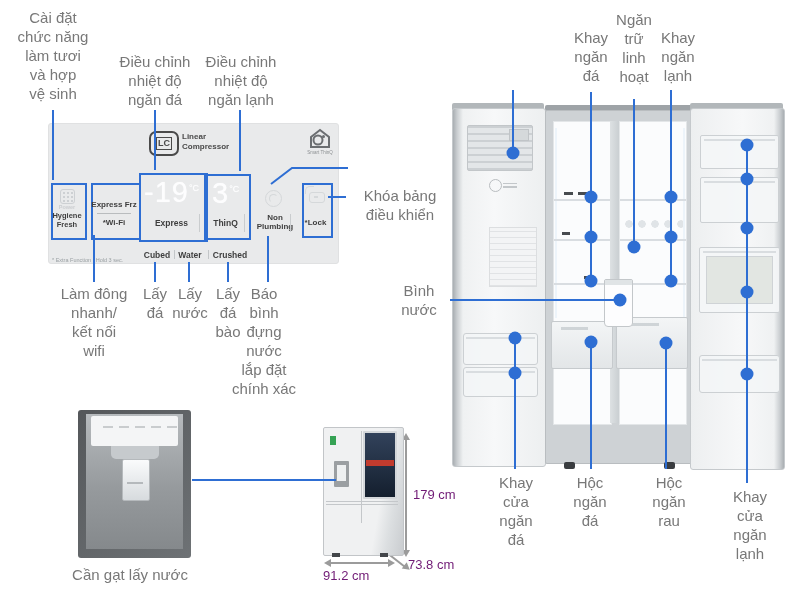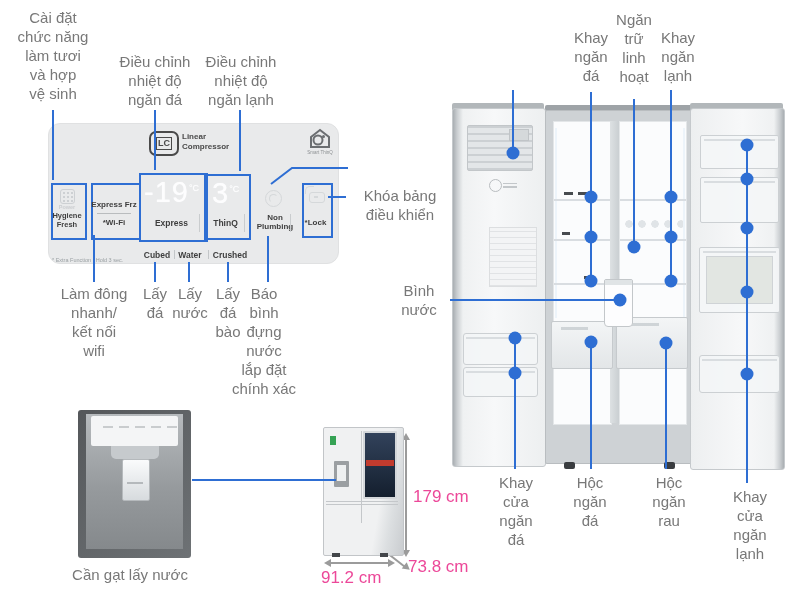--- a/index.html
+++ b/index.html
@@ -1,24 +1,24 @@
 <!DOCTYPE html>
 <html><head>
 <meta charset="utf-8">
 <style>
   html,body{margin:0;padding:0;background:#fff}
   #stage{position:relative;width:800px;height:600px;background:#fff;overflow:hidden;
          font-family:"Liberation Sans","DejaVu Sans",sans-serif}
   
   .callout{position:absolute;transform:translateX(-50%);text-align:center;color:#787878;
            font-size:15px;line-height:19px;white-space:pre-line}
-  .dimtxt{position:absolute;color:#ec4899;font-size:17px;white-space:nowrap}
+  .dimtxt{position:absolute;color:#701a75;font-size:13px;white-space:nowrap}
   
   #panel{position:absolute;left:48px;top:123px;width:289px;height:139px;background:#e9eaeb;
-         border:1px solid #e0e1e2;border-radius:12px}
+         border:1px solid #e0e1e2;border-radius:3px}
   .bluebox{position:absolute;border:2px solid #2e6ed3;background:transparent}
   .btnlabel{position:absolute;text-align:center;color:#3e3e3e;font-weight:bold;font-size:8px;
             line-height:9px;white-space:pre-line}
   .digits{position:absolute;color:#fdfdfe;font-size:29px;font-weight:400;letter-spacing:1px;
           text-shadow:0 0 1px rgba(255,255,255,.8);white-space:nowrap}
   .digits sup{font-size:9px;letter-spacing:0}
   .pdivider{position:absolute;width:1px;height:18px;background:#c9ccce}
   .mdivider{position:absolute;width:1px;height:9px;background:#c3c6c8}
   .mode{position:absolute;transform:translateX(-50%);color:#3e3e3e;font-weight:bold;font-size:8.5px}
   #lc-badge{position:absolute;left:100px;top:7px;width:26px;height:21px;border:2px solid #4a4a4a;

